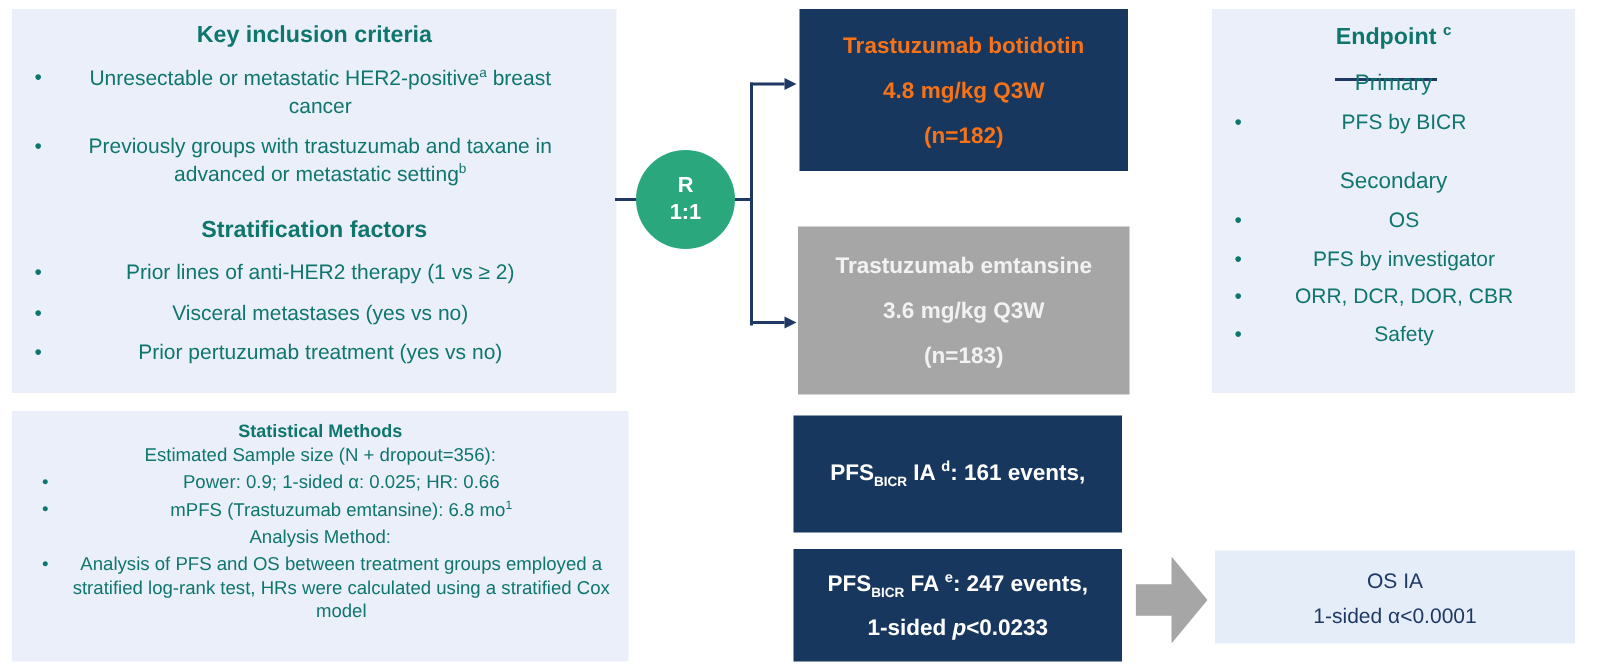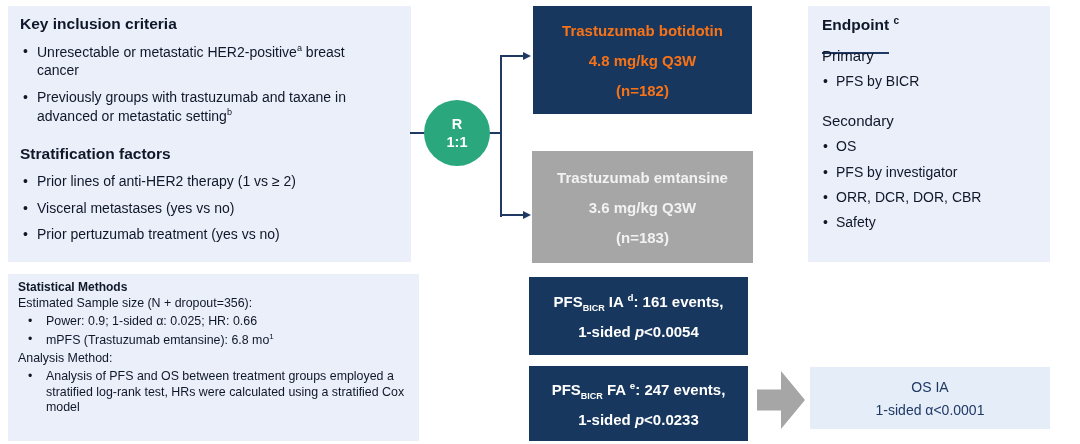--- a/index.html
+++ b/index.html
@@ -1,20 +1,20 @@
 <!DOCTYPE html>
 <html><head>
 <meta charset="utf-8">
 <style>
   * { margin:0; padding:0; box-sizing:border-box; }
   html,body { width:1080px; height:444px; background:#ffffff;
     font-family:"Liberation Sans", sans-serif; overflow:hidden; }
   .stage { position:relative; width:1080px; height:444px; }
 
-  .panel { position:absolute; background:#ebeff9; color:#0f172a; }
+  .panel { position:absolute; background:#ebeff9; color:#0f766e;text-align:center; }
 
   
   .panel-inclusion { left:8px; top:6px; width:403px; height:256px; padding:9px 12px; }
   .panel-title { font-size:15.5px; font-weight:bold; }
   .blist { list-style:none; margin-top:9px; }
   .blist li { position:relative; padding-left:17px; font-size:14px; line-height:1.32;
     margin-bottom:8px; max-width:370px; }
   .blist li::before { content:"•"; position:absolute; left:3px; }
   .strat-title { margin-top:20px; }
 
@@ -123,21 +123,20 @@
     <span>(n=182)</span>
   </div>
   <div class="box arm-gray">
     <span>Trastuzumab emtansine</span>
     <span>3.6 mg/kg  Q3W</span>
     <span>(n=183)</span>
   </div>
 
   <div class="box analysis analysis-1">
     <span><span>PFS</span><sub>BICR</sub><span> IA </span><sup>d</sup><span>: 161 events,</span></span>
-    <span><span>1-sided </span><i>p</i><span>&lt;0.0054</span></span>
   </div>
   <div class="box analysis analysis-2">
     <span><span>PFS</span><sub>BICR</sub><span> FA </span><sup>e</sup><span>: 247 events,</span></span>
     <span><span>1-sided </span><i>p</i><span>&lt;0.0233</span></span>
   </div>
 
   <div class="block-arrow"></div>
 
   <div class="box os-box">
     <span>OS IA</span>

